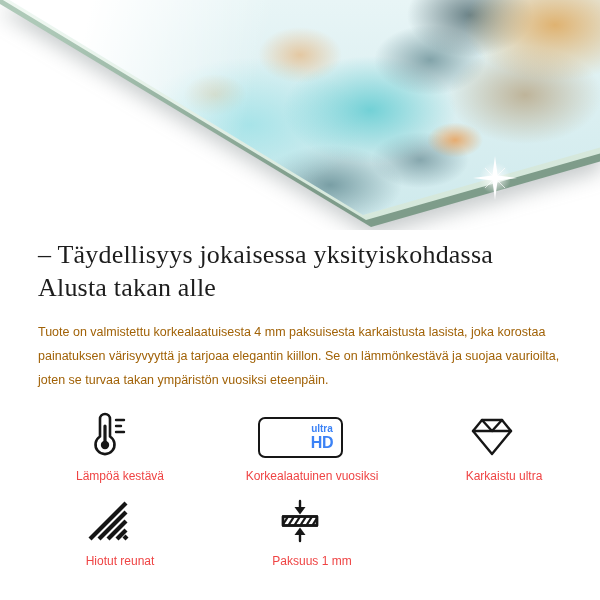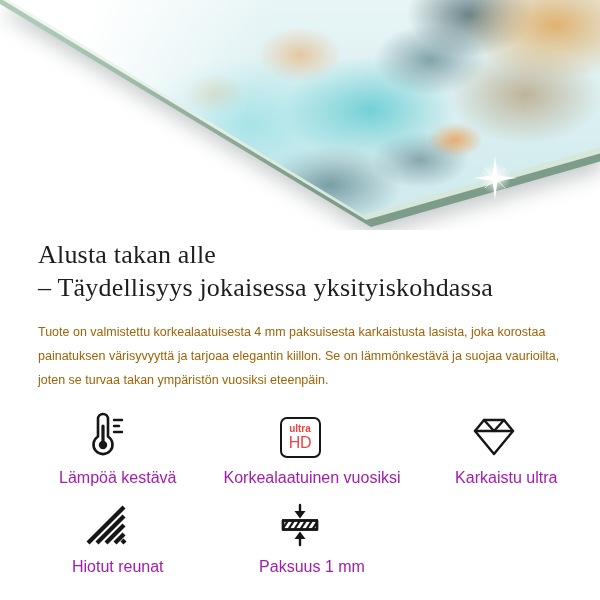--- a/index.html
+++ b/index.html
@@ -40,26 +40,26 @@
   
   .content{padding:0 38px;}
   .heading{margin-top:9px;font-family:"Liberation Serif","DejaVu Serif",serif;font-weight:400;
            font-size:26px;line-height:1.25;color:#1d1d1d;letter-spacing:0.2px;}
   .paragraph{margin-top:17px;font-size:12.5px;line-height:1.9;color:#a16207;max-width:527px;}
 
   
   .features{margin:18px 12px 0;display:grid;grid-template-columns:repeat(3,1fr);row-gap:12px;}
   .feature{display:flex;flex-direction:column;align-items:center;}
   .icon-box{height:48px;display:flex;align-items:flex-end;justify-content:center;}
-  .label{margin-top:11px;font-size:16px;color:#a21caf;white-space:nowrap;margin-left:24px;}
+  .label{margin-top:11px;font-size:12px;color:#ef4444;white-space:nowrap;margin-left:24px;}
   .ico{stroke:#161616;fill:none;stroke-width:2.6;stroke-linecap:round;stroke-linejoin:round;}
   .hd-box{width:37px;height:37px;border:2.6px solid #161616;border-radius:7px;
-          display:flex;flex-direction:column;align-items:center;justify-content:center;color:#ef4444;}
+          display:flex;flex-direction:column;align-items:center;justify-content:center;color:#3b82f6;padding-left:44px;}
   .hd-top{font-size:10px;font-weight:700;line-height:1;}
-  .hd-bottom{font-size:16px;font-weight:400;line-height:1;margin-top:1px;letter-spacing:-0.3px;}
+  .hd-bottom{font-size:16px;font-weight:700;line-height:1;margin-top:1px;letter-spacing:-0.3px;}
 </style>
 </head>
 <body>
 
 <div class="page">
 
   <div class="hero">
     <div class="panel-wrap">
       <div class="panel-layer edge-dark"></div>
       <div class="panel-layer edge-light"></div>
@@ -76,22 +76,22 @@
           <circle cx="23" cy="23" r="16" fill="url(#glow)"></circle>
           <path d="M23 1 L25.6 20.4 L45 23 L25.6 25.6 L23 45 L20.4 25.6 L1 23 L20.4 20.4 Z" fill="#ffffff"></path>
           <path d="M13 13 L33 33 M33 13 L13 33" stroke="#ffffff" stroke-width="1" opacity="0.7"></path>
         </svg>
       </div>
     </div>
   </div>
 
   <div class="content">
     <div class="heading">
+      <div>– Täydellisyys jokaisessa yksityiskohdassa</div>
       <div>Alusta takan alle</div>
-      <div>– Täydellisyys jokaisessa yksityiskohdassa</div>
     </div>
     <div class="paragraph">Tuote on valmistettu korkealaatuisesta 4 mm paksuisesta karkaistusta lasista, joka korostaa painatuksen värisyvyyttä ja tarjoaa elegantin kiillon. Se on lämmönkestävä ja suojaa vaurioilta, joten se turvaa takan ympäristön vuosiksi eteenpäin.</div>
   </div>
 
   <div class="features">
 
     <div class="feature">
       <div class="icon-box">
         <svg width="40" height="48" viewBox="0 0 40 48" class="ico">
           <path d="M12 9 a5 5 0 0 1 10 0 v17.5 a9.5 9.5 0 1 1 -10 0 Z"></path>

